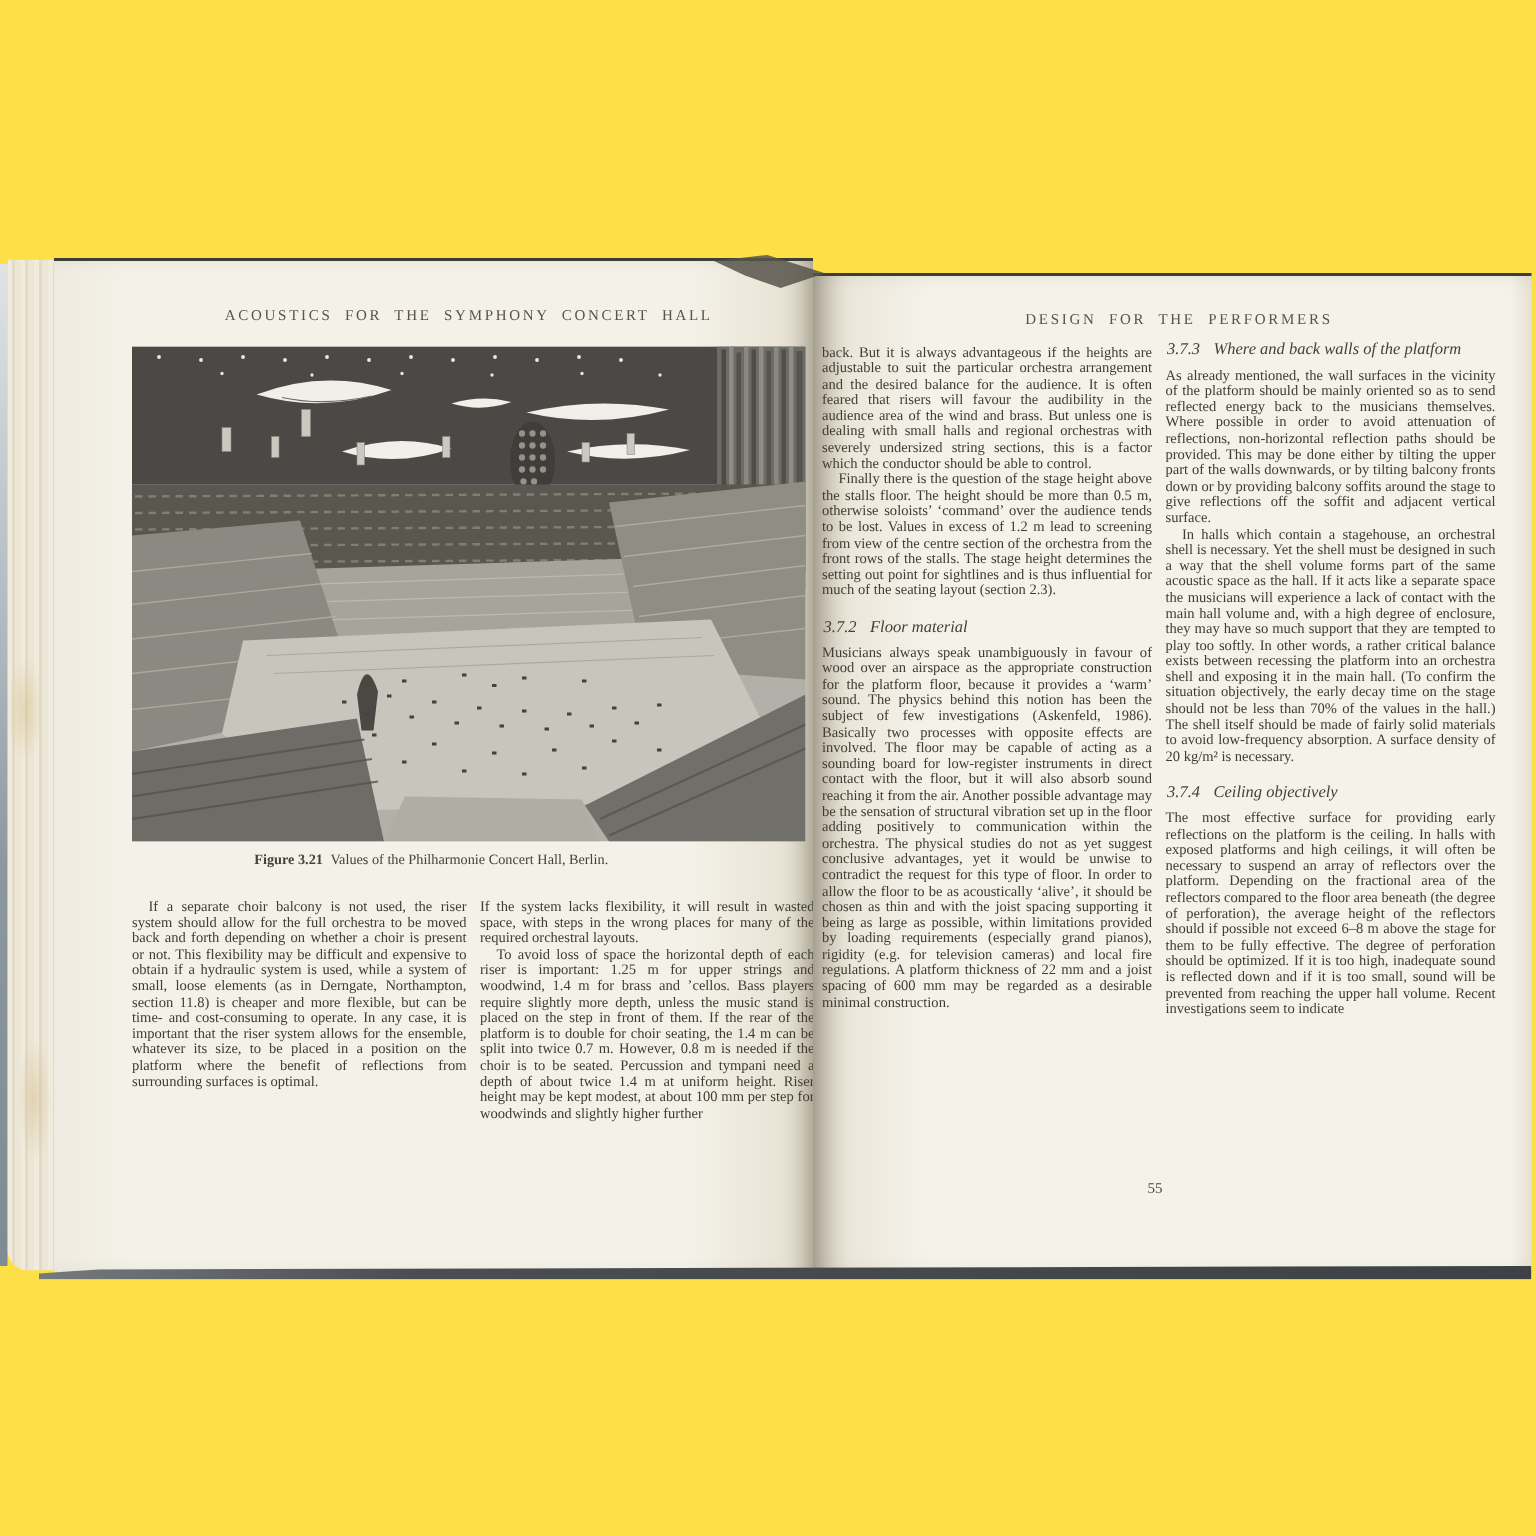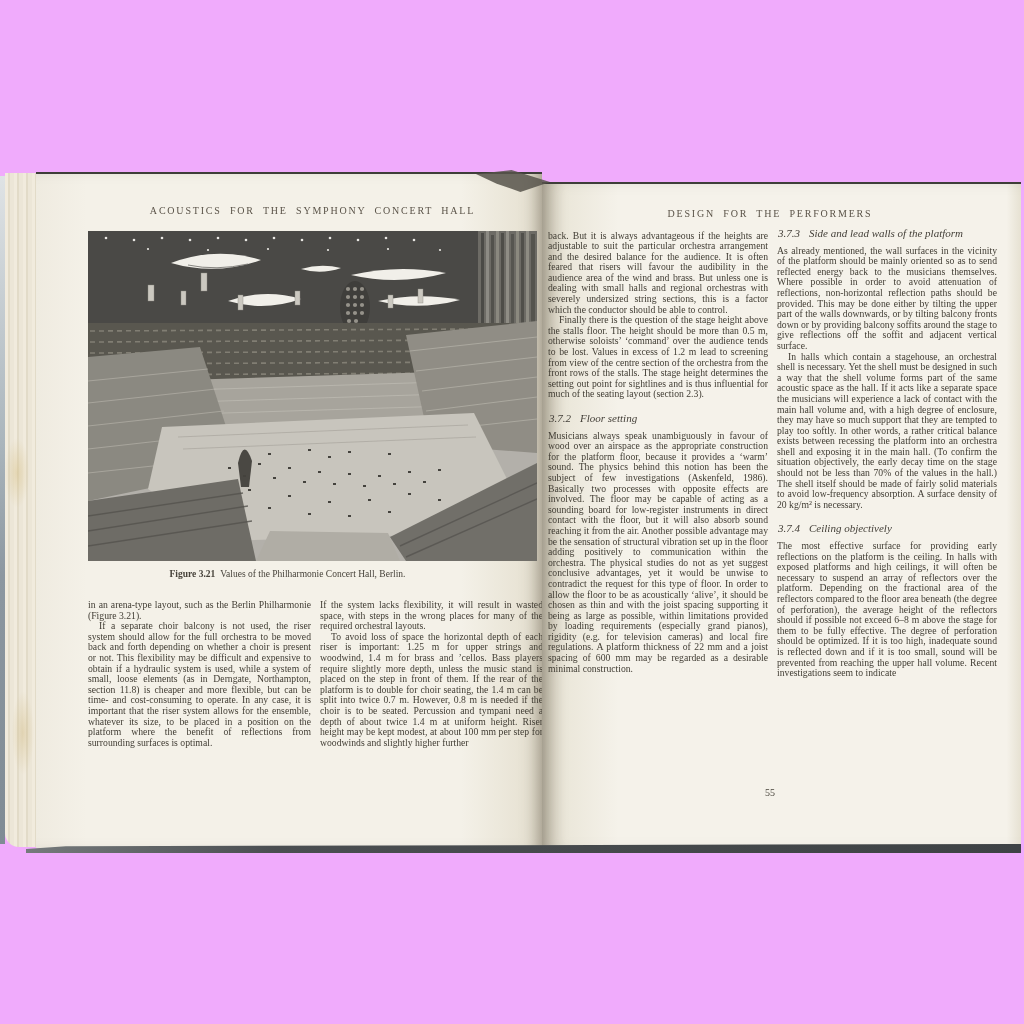--- a/index.html
+++ b/index.html
@@ -1,16 +1,16 @@
 <!DOCTYPE html>
 <html><head>
 <meta charset="utf-8">
 <style>
   html,body{margin:0;padding:0;}
-  .stage{position:relative;width:1024px;height:1024px;background:#f0abfc;overflow:hidden;
+  .stage{position:relative;width:1024px;height:1024px;background:#fde047;overflow:hidden;
          font-family:"Liberation Serif","DejaVu Serif",serif;}
   .book{position:absolute;left:0;top:170px;width:1021px;height:684px;}
 
   
   .cover-edge{position:absolute;left:0;top:6px;width:5px;height:668px;
 
               background:linear-gradient(180deg,#dfe3e5 0%,#aab5bc 40%,#8c97a0 60%,#7f8b94 100%);}
   .fore-edge{position:absolute;left:5px;top:3px;width:31px;height:674px;border-radius:0 0 0 14px;
              background:
                radial-gradient(18px 50px at 12px 300px,rgba(214,190,130,.45),rgba(214,190,130,0) 70%),
@@ -229,46 +229,45 @@
           <polygon points="168,330 182,300 300,302 312,330" fill="#b0ada5"></polygon>
         </svg>
       </div>
 
       <div class="caption">
         <b>Figure 3.21</b><span>Values of the Philharmonie Concert Hall, Berlin.</span>
       </div>
 
       <div class="cols" style="left:52px;top:426px;">
         <div class="col">
-          <p class="para">in an arena-type layout, such as the Berlin Philharmonie (Figure 3.21).</p>
           <p class="para indent">If a separate choir balcony is not used, the riser system should allow for the full orchestra to be moved back and forth depending on whether a choir is present or not. This flexibility may be difficult and expensive to obtain if a hydraulic system is used, while a system of small, loose elements (as in Derngate, Northampton, section 11.8) is cheaper and more flexible, but can be time- and cost-consuming to operate. In any case, it is important that the riser system allows for the ensemble, whatever its size, to be placed in a position on the platform where the benefit of reflections from surrounding surfaces is optimal.</p>
         </div>
         <div class="col">
           <p class="para">If the system lacks flexibility, it will result in wasted space, with steps in the wrong places for many of the required orchestral layouts.</p>
           <p class="para indent">To avoid loss of space the horizontal depth of each riser is important: 1.25 m for upper strings and woodwind, 1.4 m for brass and ’cellos. Bass players require slightly more depth, unless the music stand is placed on the step in front of them. If the rear of the platform is to double for choir seating, the 1.4 m can be split into twice 0.7 m. However, 0.8 m is needed if the choir is to be seated. Percussion and tympani need a depth of about twice 1.4 m at uniform height. Riser height may be kept modest, at about 100 mm per step for woodwinds and slightly higher further</p>
         </div>
       </div>
 
     </div>
 
     <div class="page-right">
-      <div class="running-head" style="left:6px;top:24px;width:444px;">DESIGN FOR THE PERFORMERS</div>
+      <div class="running-head" style="left:22px;top:24px;width:444px;">DESIGN FOR THE PERFORMERS</div>
 
       <div class="cols" style="left:6px;top:42px;align-items:center;">
         <div class="col">
           <p class="para">back. But it is always advantageous if the heights are adjustable to suit the particular orchestra arrangement and the desired balance for the audience. It is often feared that risers will favour the audibility in the audience area of the wind and brass. But unless one is dealing with small halls and regional orchestras with severely undersized string sections, this is a factor which the conductor should be able to control.</p>
           <p class="para indent">Finally there is the question of the stage height above the stalls floor. The height should be more than 0.5 m, otherwise soloists’ ‘command’ over the audience tends to be lost. Values in excess of 1.2 m lead to screening from view of the centre section of the orchestra from the front rows of the stalls. The stage height determines the setting out point for sightlines and is thus influential for much of the seating layout (section 2.3).</p>
           <div class="sec-head">
-            <span class="sec-num">3.7.2</span><span>Floor setting</span>
+            <span class="sec-num">3.7.2</span><span>Floor material</span>
           </div>
           <p class="para">Musicians always speak unambiguously in favour of wood over an airspace as the appropriate construction for the platform floor, because it provides a ‘warm’ sound. The physics behind this notion has been the subject of few investigations (Askenfeld, 1986). Basically two processes with opposite effects are involved. The floor may be capable of acting as a sounding board for low-register instruments in direct contact with the floor, but it will also absorb sound reaching it from the air. Another possible advantage may be the sensation of structural vibration set up in the floor adding positively to communication within the orchestra. The physical studies do not as yet suggest conclusive advantages, yet it would be unwise to contradict the request for this type of floor. In order to allow the floor to be as acoustically ‘alive’, it should be chosen as thin and with the joist spacing supporting it being as large as possible, within limitations provided by loading requirements (especially grand pianos), rigidity (e.g. for television cameras) and local fire regulations. A platform thickness of 22 mm and a joist spacing of 600 mm may be regarded as a desirable minimal construction.</p>
         </div>
         <div class="col">
           <div class="sec-head first">
-            <span class="sec-num">3.7.3</span><span>Side and lead walls of the platform</span>
+            <span class="sec-num">3.7.3</span><span>Where and back walls of the platform</span>
           </div>
           <p class="para">As already mentioned, the wall surfaces in the vicinity of the platform should be mainly oriented so as to send reflected energy back to the musicians themselves. Where possible in order to avoid attenuation of reflections, non-horizontal reflection paths should be provided. This may be done either by tilting the upper part of the walls downwards, or by tilting balcony fronts down or by providing balcony soffits around the stage to give reflections off the soffit and adjacent vertical surface.</p>
           <p class="para indent">In halls which contain a stagehouse, an orchestral shell is necessary. Yet the shell must be designed in such a way that the shell volume forms part of the same acoustic space as the hall. If it acts like a separate space the musicians will experience a lack of contact with the main hall volume and, with a high degree of enclosure, they may have so much support that they are tempted to play too softly. In other words, a rather critical balance exists between recessing the platform into an orchestra shell and exposing it in the main hall. (To confirm the situation objectively, the early decay time on the stage should not be less than 70% of the values in the hall.) The shell itself should be made of fairly solid materials to avoid low-frequency absorption. A surface density of 20 kg/m² is necessary.</p>
           <div class="sec-head">
             <span class="sec-num">3.7.4</span><span>Ceiling objectively</span>
           </div>
           <p class="para">The most effective surface for providing early reflections on the platform is the ceiling. In halls with exposed platforms and high ceilings, it will often be necessary to suspend an array of reflectors over the platform. Depending on the fractional area of the reflectors compared to the floor area beneath (the degree of perforation), the average height of the reflectors should if possible not exceed 6–8 m above the stage for them to be fully effective. The degree of perforation should be optimized. If it is too high, inadequate sound is reflected down and if it is too small, sound will be prevented from reaching the upper hall volume. Recent investigations seem to indicate</p>
         </div>
       </div>
 

